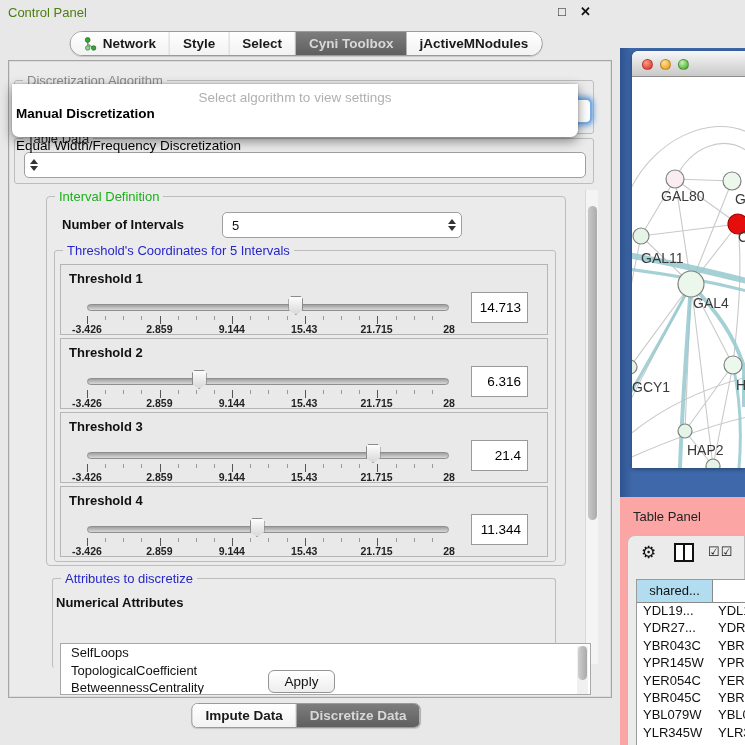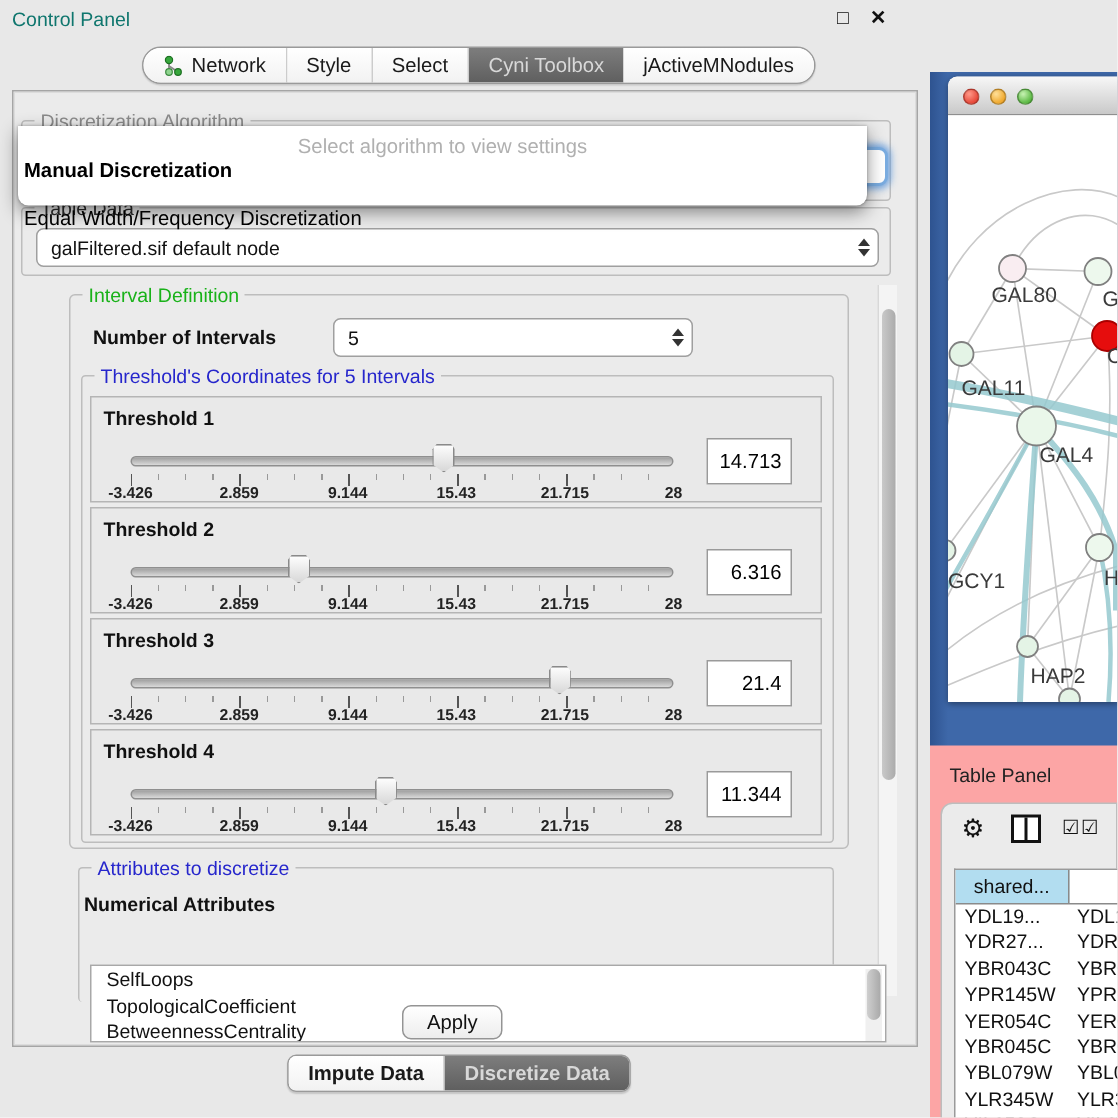--- a/index.html
+++ b/index.html
@@ -1,27 +1,27 @@
 <!DOCTYPE html>
 <html><head>
 <meta charset="utf-8">
 <style>
   * { margin:0; padding:0; box-sizing:border-box; }
   html,body { width:745px; height:745px; font-family:"Liberation Sans", sans-serif; }
   #root { position:relative; width:745px; height:745px; background:#e8e8e8; overflow:hidden; }
 
   
-  .cp-title { position:absolute; left:8px; top:5px; font-size:13px; color:#0f766e; }
+  .cp-title { position:absolute; left:8px; top:5px; font-size:13px; color:#4d7c0f; }
   .cp-float { position:absolute; left:558px; top:4px; font-size:13px; color:#111; }
   .cp-close { position:absolute; left:580px; top:4px; font-size:13px; font-weight:bold; color:#111; }
 
   .segbar { position:absolute; top:31px; height:25px; display:inline-flex; align-items:stretch;
             background:#ffffff; border:1px solid #9a9a9a; border-radius:13px; overflow:hidden;
             box-shadow:0 1px 1px rgba(0,0,0,0.15); }
-  .segbar.top { left:319px; transform:translateX(-50%); }
+  .segbar.top { left:306px; transform:translateX(-50%);font-weight:bold; }
   .seg { display:flex; align-items:center; padding:0 13px; font-size:13.5px; color:#1a1a1a;
          background:linear-gradient(#ffffff,#f2f2f2); border-right:1px solid #cccccc; white-space:nowrap; }
   .seg:last-child { border-right:none; }
   .seg.sel { background:linear-gradient(#7d7d7d,#5f5f5f); color:#d8d8d8; border-right:none; }
   .seg .nicon { margin-right:6px; display:inline-block; width:13px; height:14px; }
 
   .mainbox { position:absolute; left:8px; top:60px; width:604px; height:638px;
              background:#ebebeb; border:1px solid #a5a5a5; box-shadow:inset 0 0 0 1px #dcdcdc; }
 
   .group { position:absolute; border:1px solid #bdbdbd; border-radius:3px; }
@@ -167,21 +167,20 @@
 
   <div class="group" style="left:14px; top:80px; width:580px; height:54px;">
     <span class="group-label glabel-gray">Discretization Algorithm</span>
   </div>
   <div class="focus-combo"></div>
 
   <div class="group" style="left:14px; top:138px; width:580px; height:46px;">
     <span class="group-label glabel-dark">Table Data</span>
   </div>
   <div class="combo" style="left:24px; top:152px; width:562px; height:26px;">
-    <span class="ctext">galFiltered.sif default node</span>
     <span class="stepper">
         <span class="tri-up"></span>
         <span class="tri-down"></span>
       </span>
   </div>
 
   <div class="vscroll-track">
     <div class="vscroll-thumb"></div>
   </div>
 

